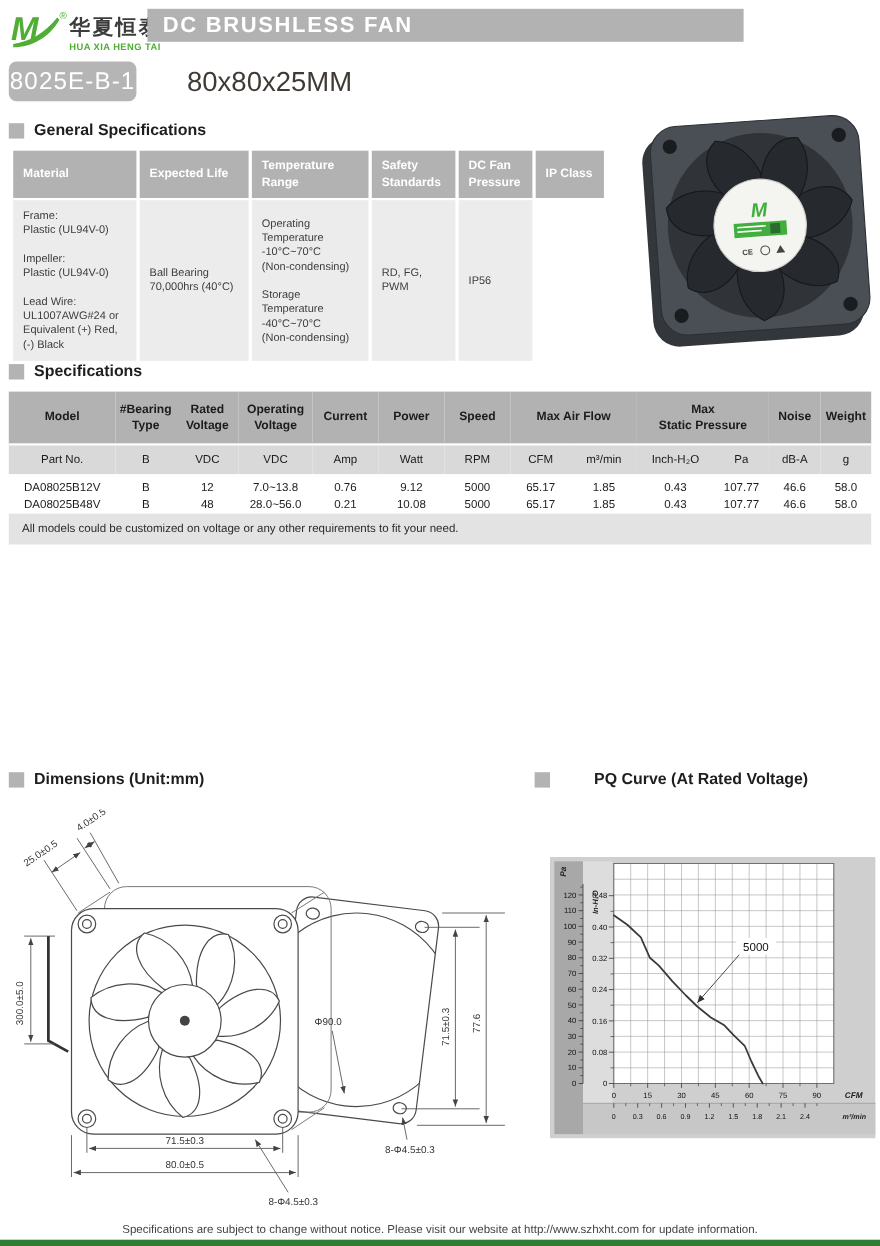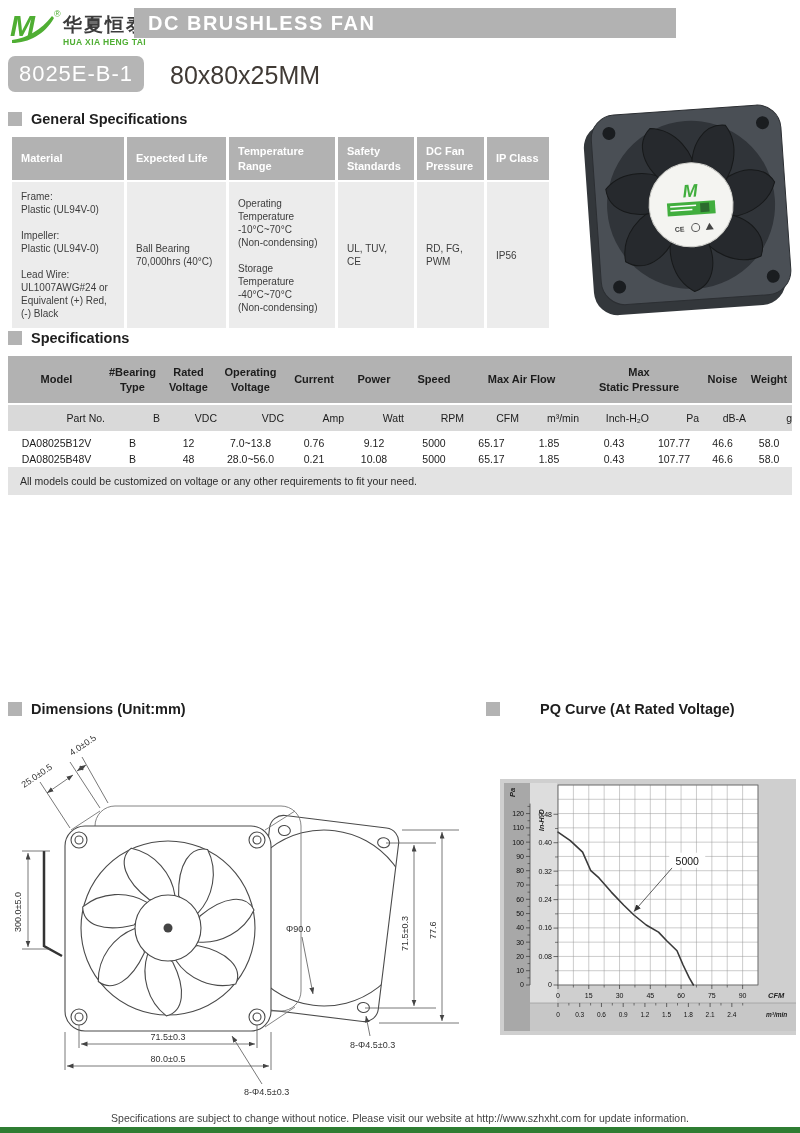--- a/index.html
+++ b/index.html
@@ -3,39 +3,39 @@
 <meta charset="utf-8">
 <style>
   html,body{margin:0;padding:0;background:#fff;}
   .page{position:relative;width:800px;height:1133px;background:#fff;overflow:hidden;
         font-family:"Liberation Sans",sans-serif;color:#222;}
   svg{font-family:"Liberation Sans",sans-serif;}
   
   .logo-svg{position:absolute;left:8px;top:5px;}
   .banner{position:absolute;left:134px;top:8px;width:542px;height:30px;background:#b2b2b2;
           color:#fff;font-size:20px;font-weight:bold;letter-spacing:1.5px;line-height:30px;padding-left:14px;box-sizing:border-box;}
-  .badge{position:absolute;left:8px;top:56px;width:136px;height:36px;background:#b5b5b5;border-radius:7px;
+  .badge{position:absolute;left:8px;top:56px;width:116px;height:36px;background:#b5b5b5;border-radius:7px;
          color:#fff;font-size:22px;line-height:36px;text-align:center;letter-spacing:1px;}
   .size-label{position:absolute;left:170px;top:56px;height:36px;line-height:38px;font-size:25px;color:#403a35;}
   
   .sec{position:absolute;display:flex;align-items:center;gap:9px;font-weight:bold;font-size:14.5px;color:#1e1e1e;}
   .sec .bullet{width:14px;height:14px;background:#b3b3b3;flex:0 0 auto;}
   
   .gs{position:absolute;left:12px;top:137px;width:540px;display:grid;
       grid-template-columns:112px 99px 106px 76px 67px 62px;column-gap:3px;row-gap:2px;}
   .gs .h{background:#b2b2b2;color:#fff;font-size:11px;font-weight:bold;padding:6px 9px;display:flex;align-items:center;
          min-height:31px;white-space:pre-line;line-height:1.3;}
   .gs .c{background:#ececec;color:#3d3d3d;font-size:10px;line-height:1.3;padding:8px 9px;white-space:pre-line;
          display:flex;align-items:center;min-height:112px;box-sizing:border-box;}
   
   .spec{position:absolute;left:8px;top:356px;width:784px;border-collapse:collapse;table-layout:fixed;
         font-size:10.5px;color:#1c1c1c;text-align:center;}
   .spec tr.g th{background:#b2b2b2;font-weight:bold;font-size:11px;height:47px;white-space:pre-line;
                 line-height:1.35;border-bottom:2px solid #fff;padding:0;}
-  .spec tr.s th{background:#d9d9d9;font-weight:normal;height:26px;padding:0;text-align:right;}
+  .spec tr.s th{background:#d9d9d9;font-weight:normal;height:26px;padding:0;}
   .spec tbody td{height:16px;padding:0;}
   .spec tr.first td{padding-top:4px;}
   .spec tr.note td{background:#e3e3e3;text-align:left;padding:6px 12px;font-size:10.5px;color:#2b2b2b;}
   
   .photo-svg{position:absolute;left:580px;top:90px;}
   .dims-svg{position:absolute;left:4px;top:736px;}
   .pq-svg{position:absolute;left:500px;top:779px;}
   .dln{stroke:#555;stroke-width:0.8;fill:none;}
   .oln{stroke:#4a4a4a;stroke-width:1.1;fill:#fff;}
   .dtx{font-size:9px;fill:#333;}
@@ -90,22 +90,20 @@
 70,000hrs (40°C)</div>
     <div class="c">Operating
 Temperature
 -10°C~70°C
 (Non-condensing)
 
 Storage
 Temperature
 -40°C~70°C
 (Non-condensing)</div>
-    <div class="c">UL, TUV,
-CE</div>
     <div class="c">RD, FG,
 PWM</div>
     <div class="c">IP56</div>
   </div>
 
   <svg class="photo-svg" width="218" height="228" viewBox="0 0 218 228">
     <defs>
       <path id="pbl" d="M 135 100 C 160 78 186 80 196 98 C 188 122 160 134 136 128 C 132 118 132 108 135 100 Z"></path>
     </defs>
     <g transform="rotate(-4 109 114)">

